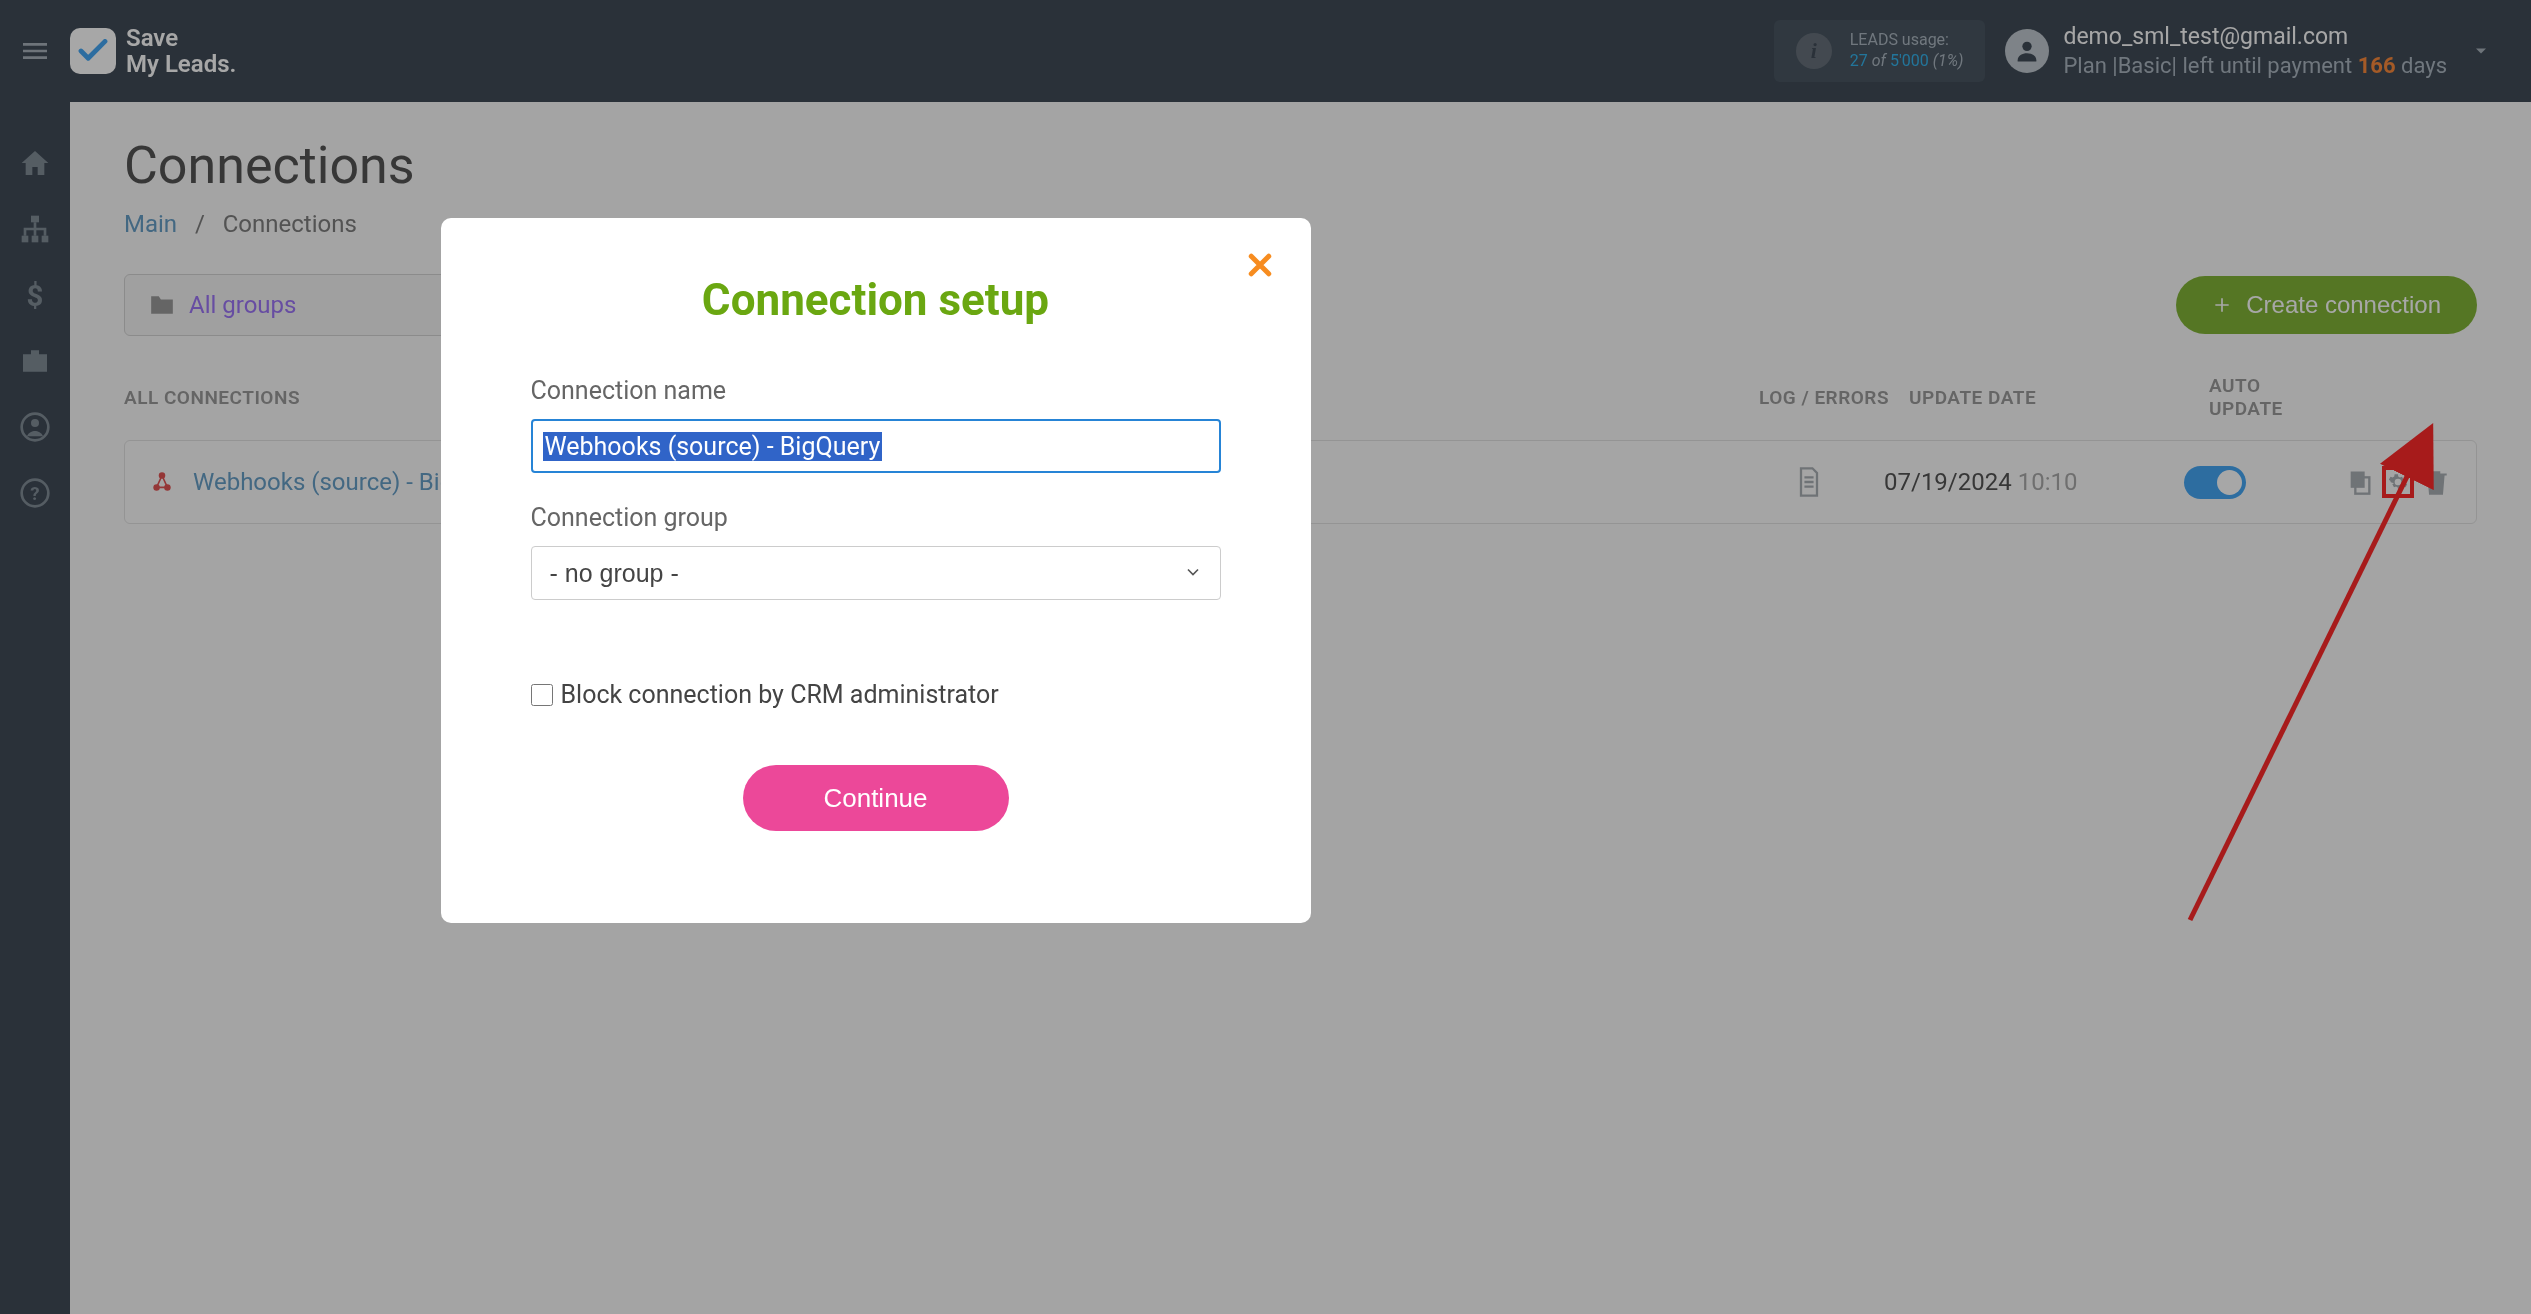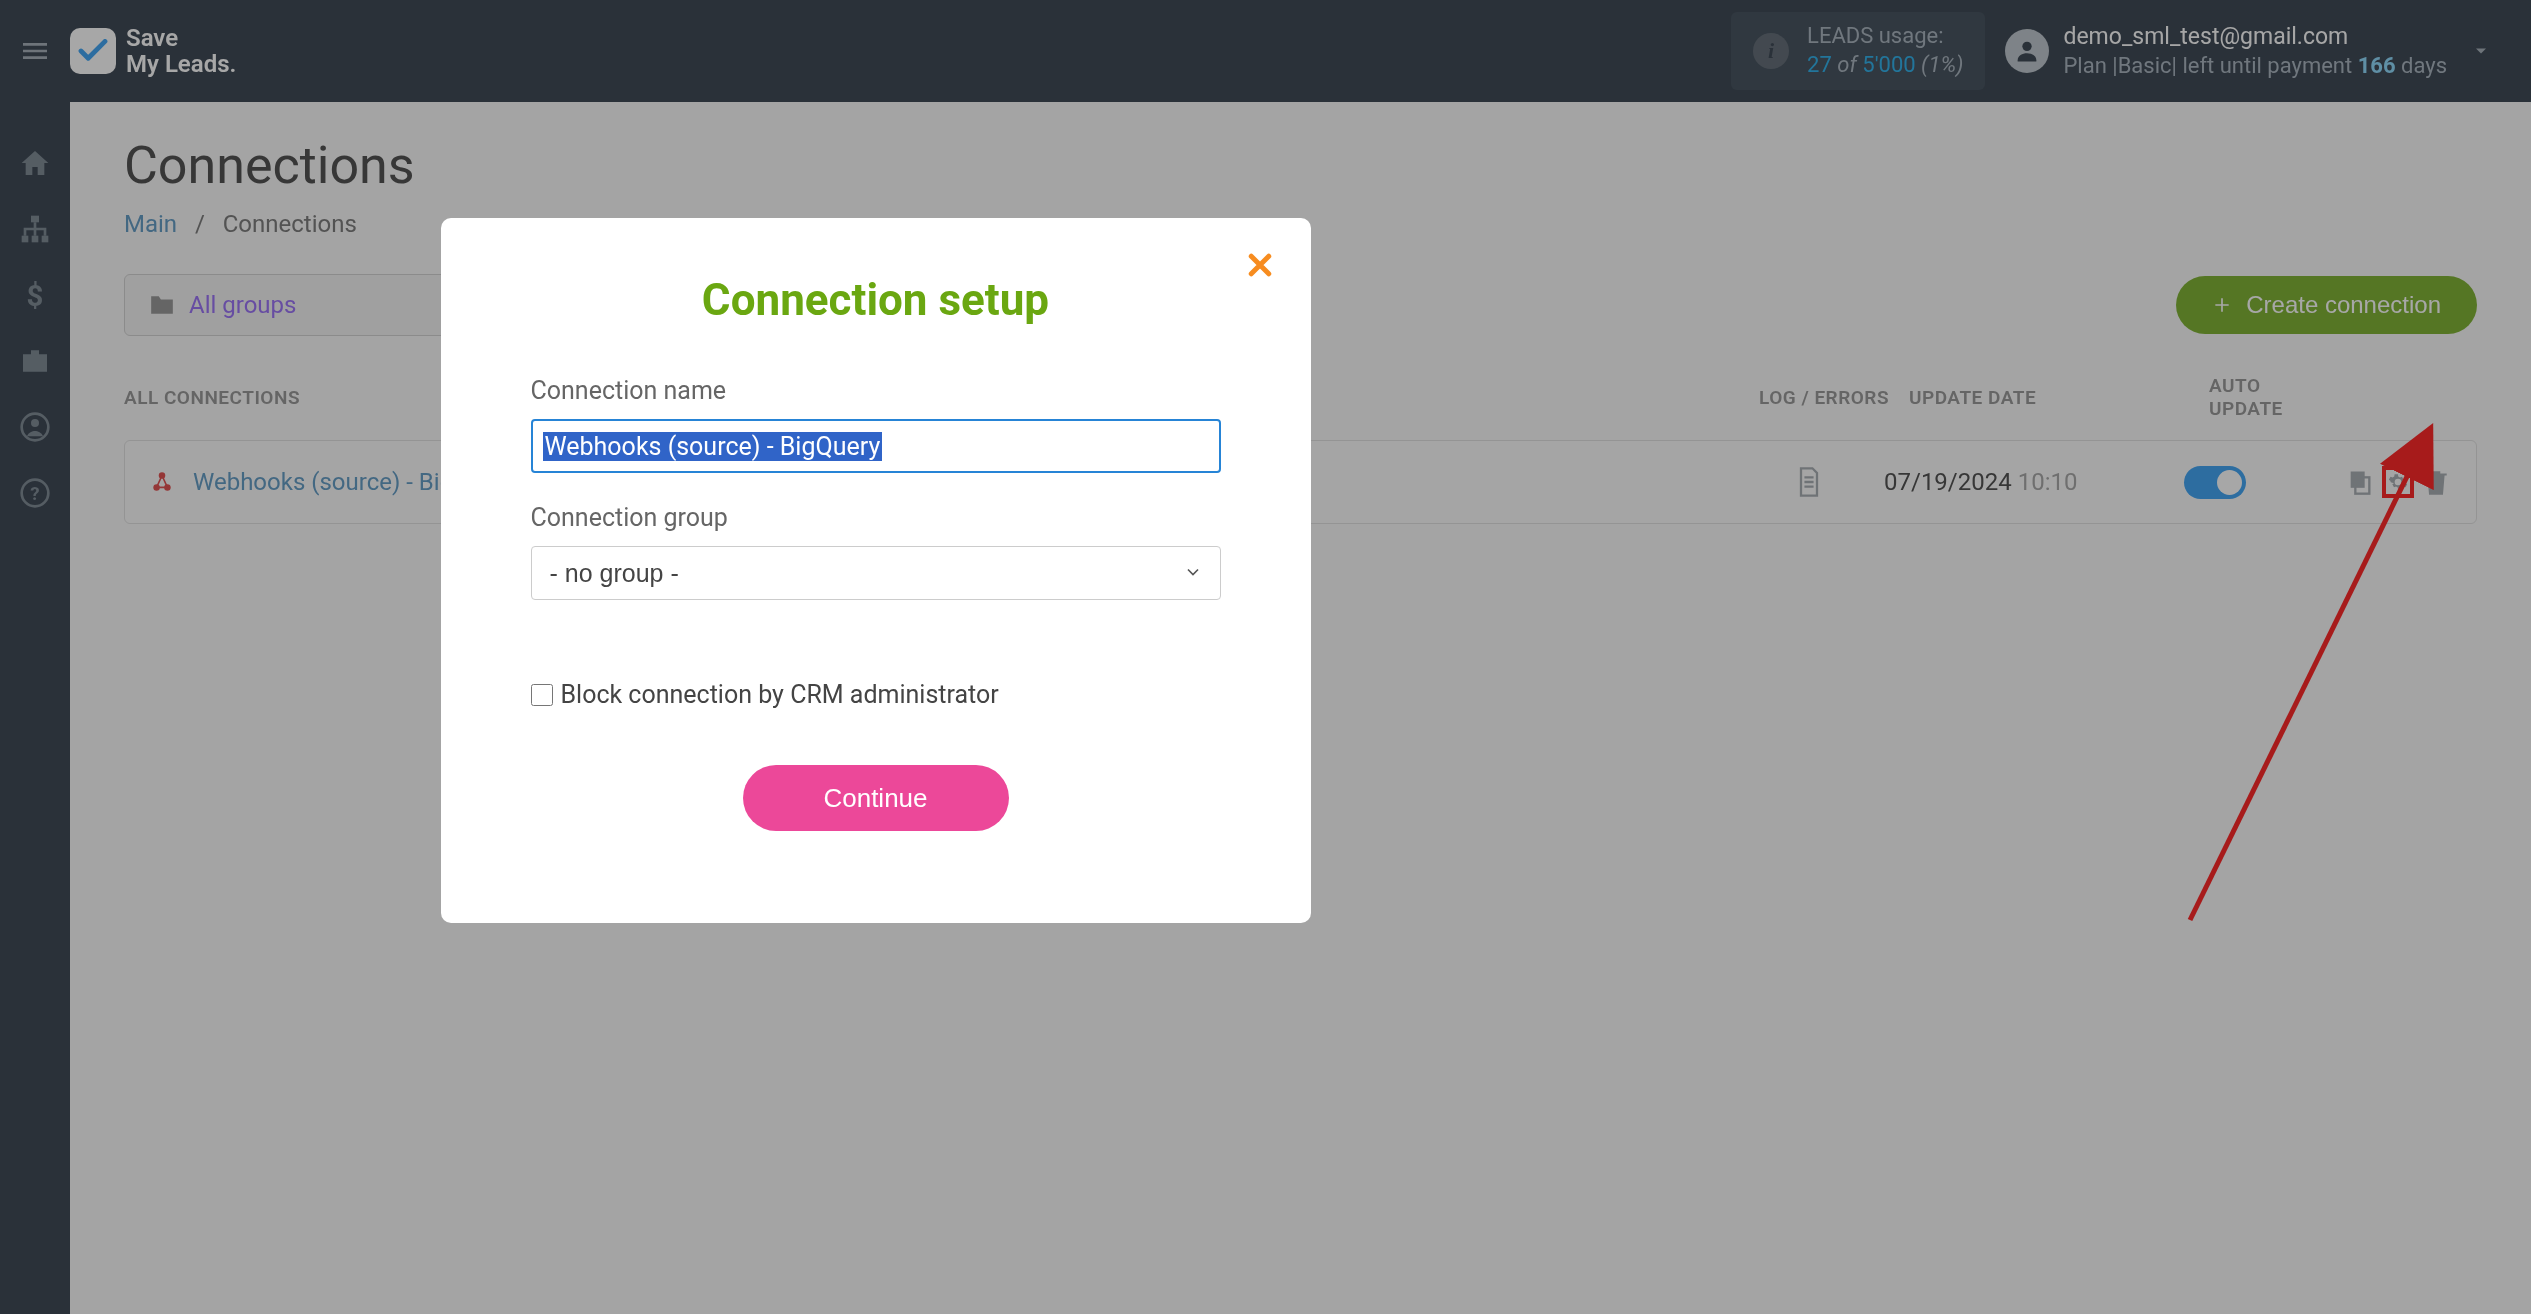--- a/index.html
+++ b/index.html
@@ -7,29 +7,29 @@
   
   
   .topbar { position: absolute; top: 0; left: 0; right: 0; height: 102px; background: #1c2938; display: flex; align-items: center; color: #fff; z-index: 10; }
   .hamburger { width: 70px; display: flex; justify-content: center; }
   .hamburger svg { width: 32px; height: 32px; fill: #97a3ae; }
   .logo-wrap { display: flex; align-items: center; gap: 10px; }
   .logo-box { width: 46px; height: 46px; background: #fff; border-radius: 10px; display: flex; align-items: center; justify-content: center; }
   .logo-text { font-size: 24px; font-weight: 600; line-height: 1.1; }
   .topbar-right { margin-left: auto; display: flex; align-items: center; gap: 20px; padding-right: 40px; }
   .usage-box { background: #273644; border-radius: 6px; padding: 10px 22px; display: flex; align-items: center; gap: 18px; }
-  .usage-text { font-size: 22px; color: #9ba8b4; line-height: 1.3; }
+  .usage-text { font-size: 16px; color: #9ba8b4; line-height: 1.3; }
   .usage-text .green { color: #0ea5e9; }
   .usage-text .grey { color: #9ba8b4; }
   .info-icon-circ { width: 36px; height: 36px; border-radius: 50%; background: #4a5561; display: flex; align-items: center; justify-content: center; font-family: Georgia, serif; font-style: italic; font-weight: bold; color: #1c2938; font-size: 22px; }
   .account-box { display: flex; align-items: center; gap: 14px; }
   .avatar-circ { width: 44px; height: 44px; border-radius: 50%; background: #b5bec6; display: flex; align-items: center; justify-content: center; }
   .account-text { font-size: 23px; color: #fefefe; line-height: 1.3; }
   .account-text .sub { color: #9ba8b4; font-size: 22px; }
-  .account-text .bold { font-weight: 700; color: #7dd3fc;}
+  .account-text .bold { font-weight: 700; color: #f97316;}
   .chevron-down-top { margin-left: 10px; }
   
   
   .sidebar { position: absolute; top: 87px; left: 0; bottom: 0; width: 70px; background: #1c2938; display: flex; flex-direction: column; align-items: center; padding-top: 60px; gap: 34px; z-index: 10; }
   .sidebar-icon { width: 32px; height: 32px; fill: #6b7884; }
   
   
   .main { position: absolute; top: 87px; left: 70px; right: 0; bottom: 0; background: #f9f9f9; padding: 48px 54px; }
   .page-title { font-size: 52px; font-weight: 400; color: #333; margin-bottom: 14px; }
   .breadcrumb { font-size: 24px; color: #666; margin-bottom: 36px; }

